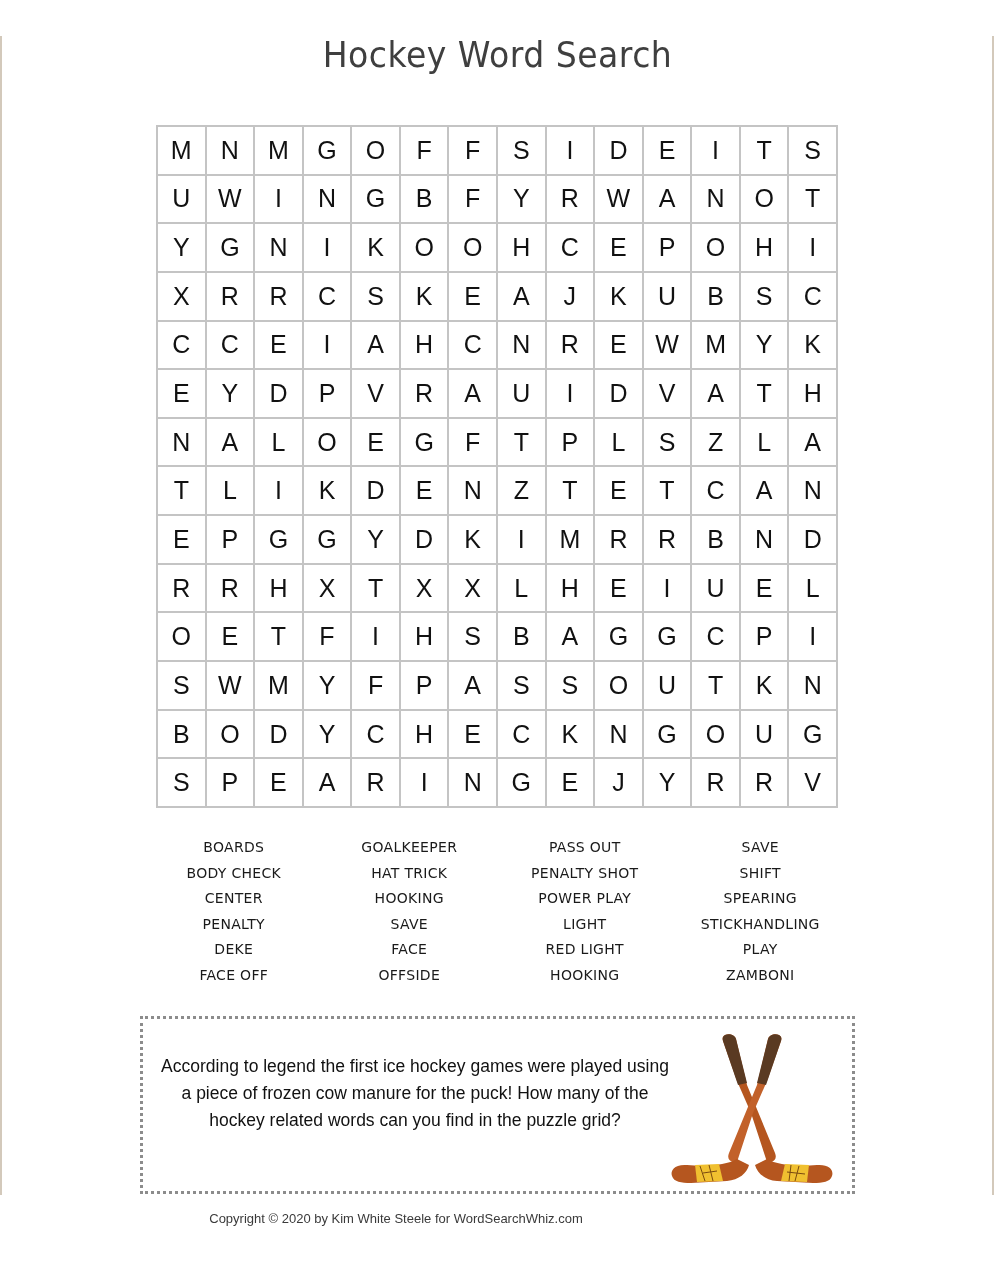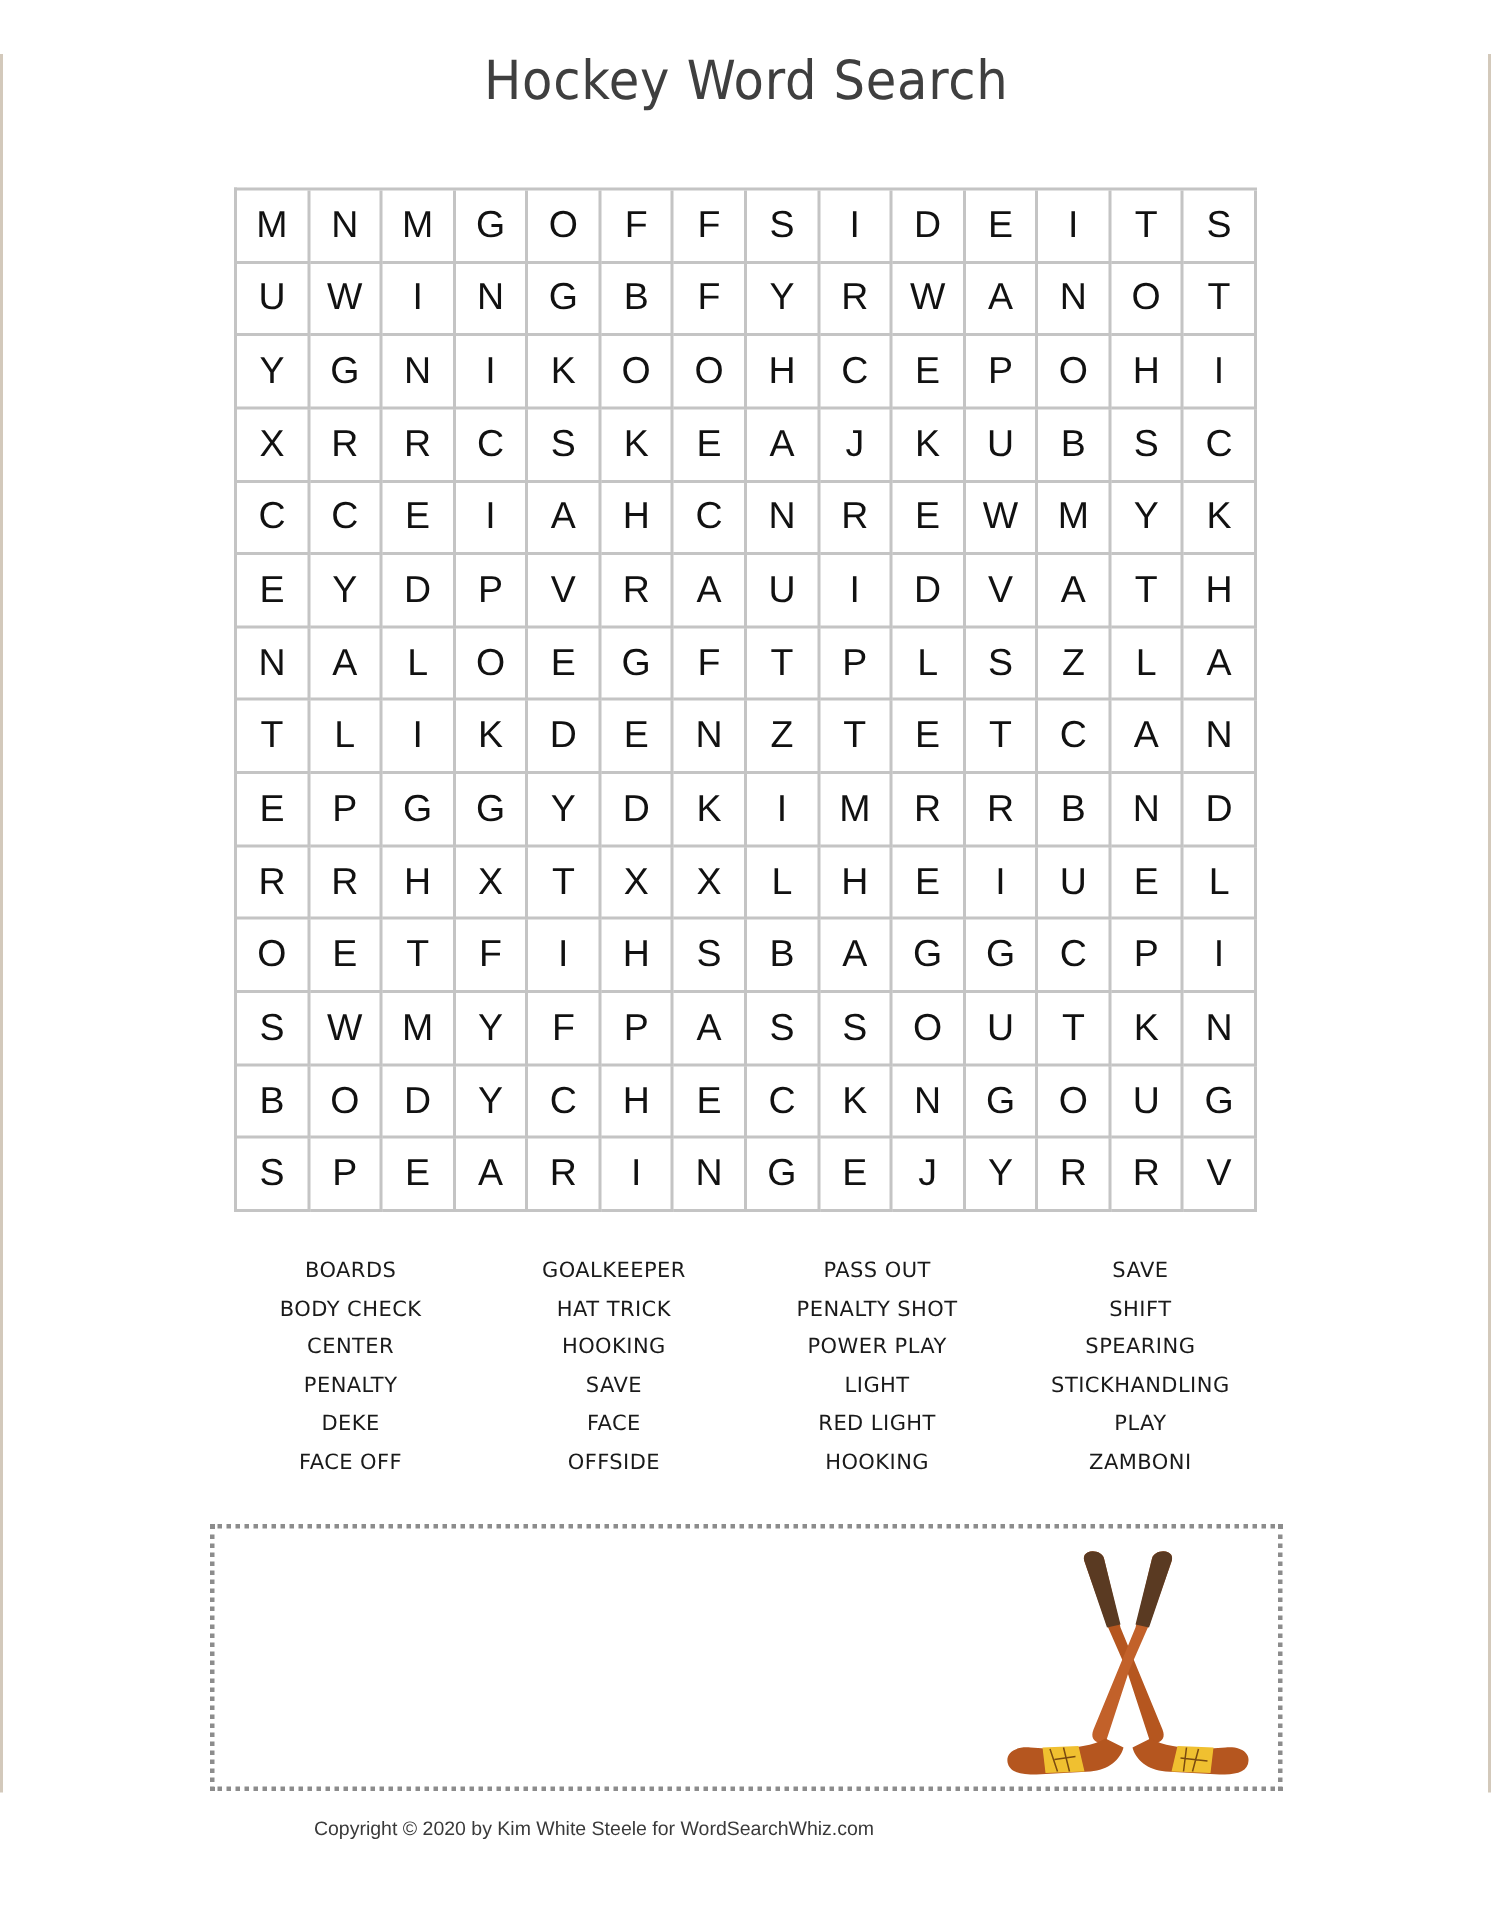--- a/index.html
+++ b/index.html
@@ -351,20 +351,21 @@
     <div class="word">HOOKING</div>
     <div class="word">SAVE</div>
     <div class="word">SHIFT</div>
     <div class="word">SPEARING</div>
     <div class="word">STICKHANDLING</div>
     <div class="word">PLAY</div>
     <div class="word">ZAMBONI</div>
   </div>
 
 <div class="factbox">
+  <div class="factbox-text">According to legend the first ice hockey games were played using a piece of frozen cow manure for the puck! How many of the hockey related words can you find in the puzzle grid?</div>
   <svg class="sticks" viewBox="0 0 170 162" xmlns="http://www.w3.org/2000/svg">
 
     <path d="M58 10 C62 8 68 10 69 14 L80 60 L108 128 C110 133 108 136 104 137 L100 137 L84 88 L70 56 L56 16 C55 13 56 11 58 10 Z" fill="#b5561f"></path>
     <path d="M58 10 C62 8 68 10 69 14 L80 58 L71 60 L56 16 C55 13 56 11 58 10 Z" fill="#5a3a22"></path>
 
     <path d="M112 10 C108 8 102 10 101 14 L90 60 L62 128 C60 133 62 136 66 137 L70 137 L86 88 L100 56 L114 16 C115 13 114 11 112 10 Z" fill="#c2612a"></path>
     <path d="M112 10 C108 8 102 10 101 14 L90 58 L99 60 L114 16 C115 13 114 11 112 10 Z" fill="#5a3a22"></path>
 
     <path d="M70 134 C60 140 40 142 20 140 C8 139 3 145 5 151 C7 157 14 158 24 158 L60 156 C72 155 80 148 82 140 Z" fill="#b5561f"></path>
     <path d="M28 140 L52 139 L56 156 L30 157 Z" fill="#f0c030"></path>

